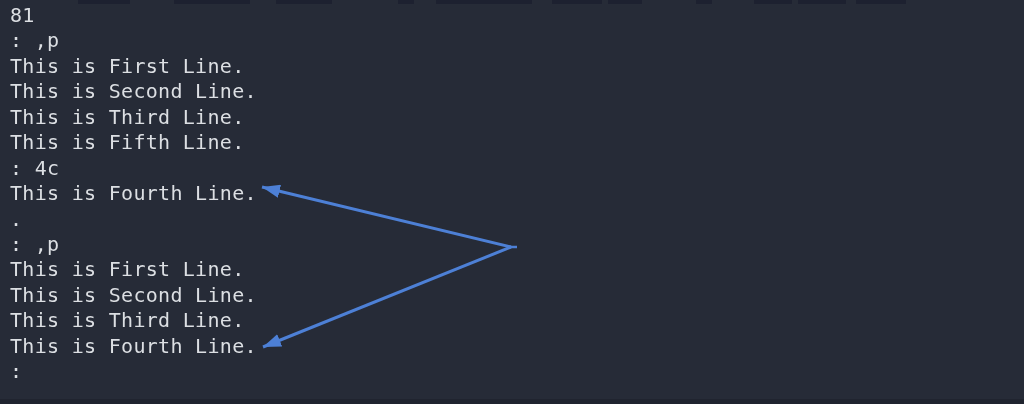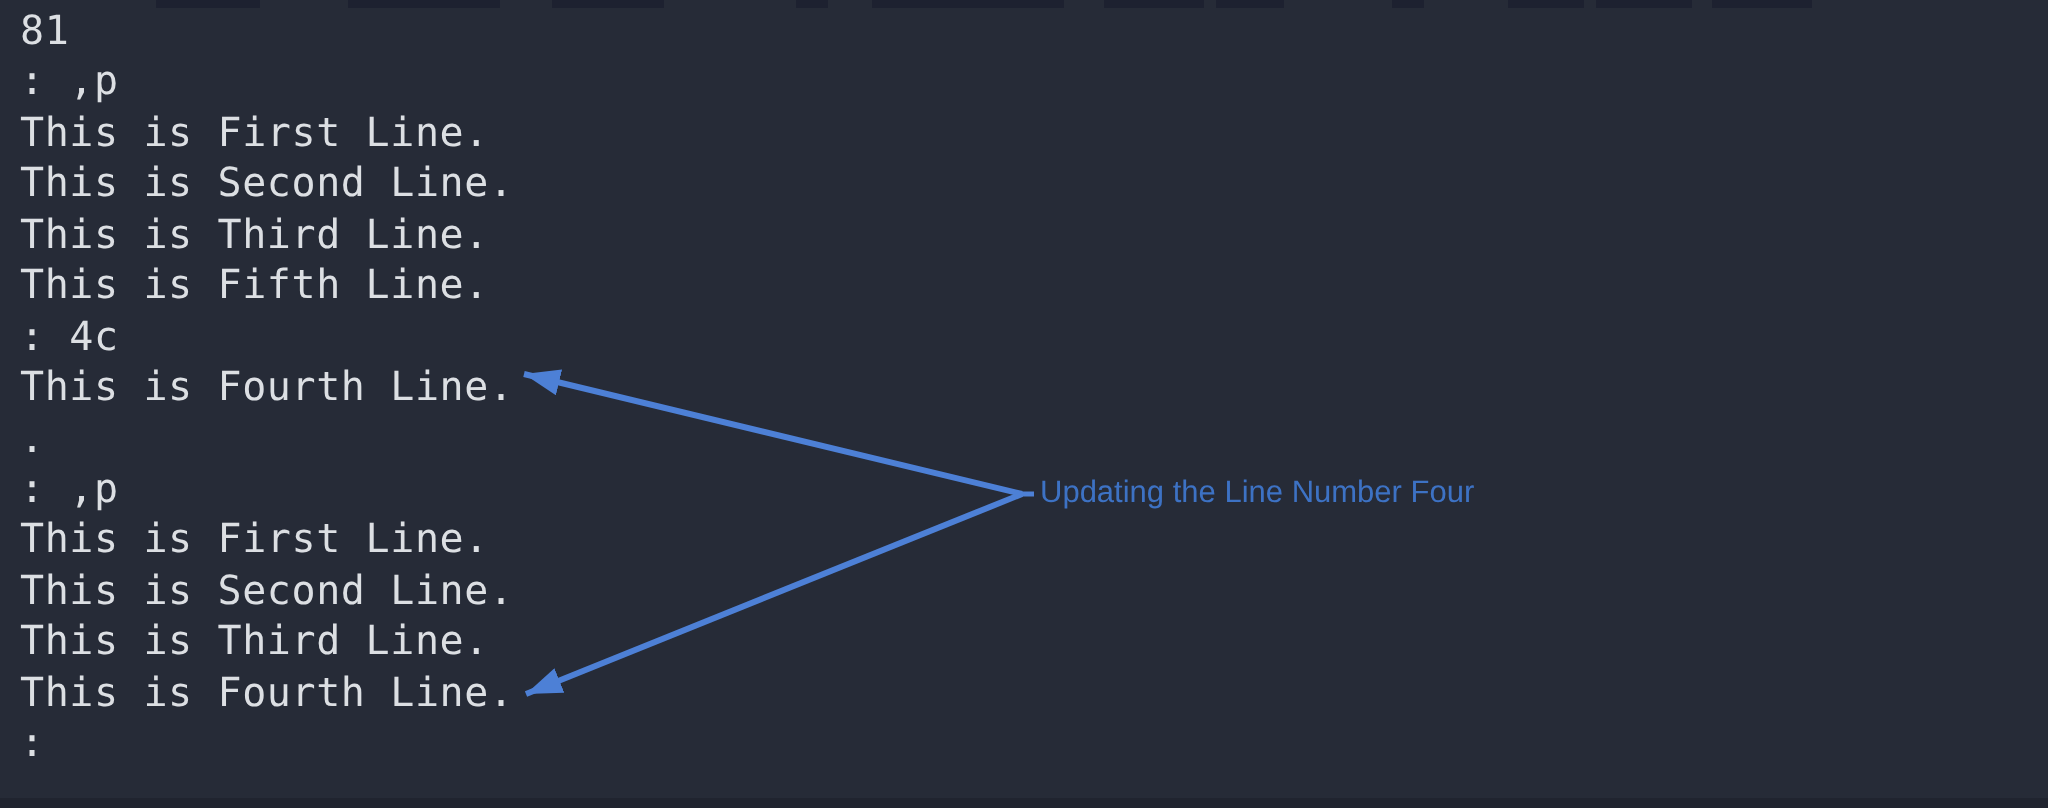--- a/index.html
+++ b/index.html
@@ -87,17 +87,16 @@
     <defs>
       <marker id="ah" viewBox="0 0 6 4.4" markerWidth="6" markerHeight="4.4" refX="6" refY="2.2" orient="auto" markerUnits="strokeWidth">
         <path d="M0,0 L6,2.2 L0,4.4 Z" fill="#4d80d6"></path>
       </marker>
     </defs>
     <line x1="511" y1="247" x2="262" y2="187" stroke="#4d80d6" stroke-width="3" marker-end="url(#ah)"></line>
     <line x1="511" y1="247" x2="263" y2="347" stroke="#4d80d6" stroke-width="3" marker-end="url(#ah)"></line>
     <line x1="510" y1="247" x2="517" y2="247" stroke="#4d80d6" stroke-width="2.5"></line>
   </svg>
 
-  <div class="note" style="color: rgb(61, 114, 196);">Updating the Line Number Four</div>
 
   <div class="bottom-strip"></div>
 
 </div>
 
 </body></html>

